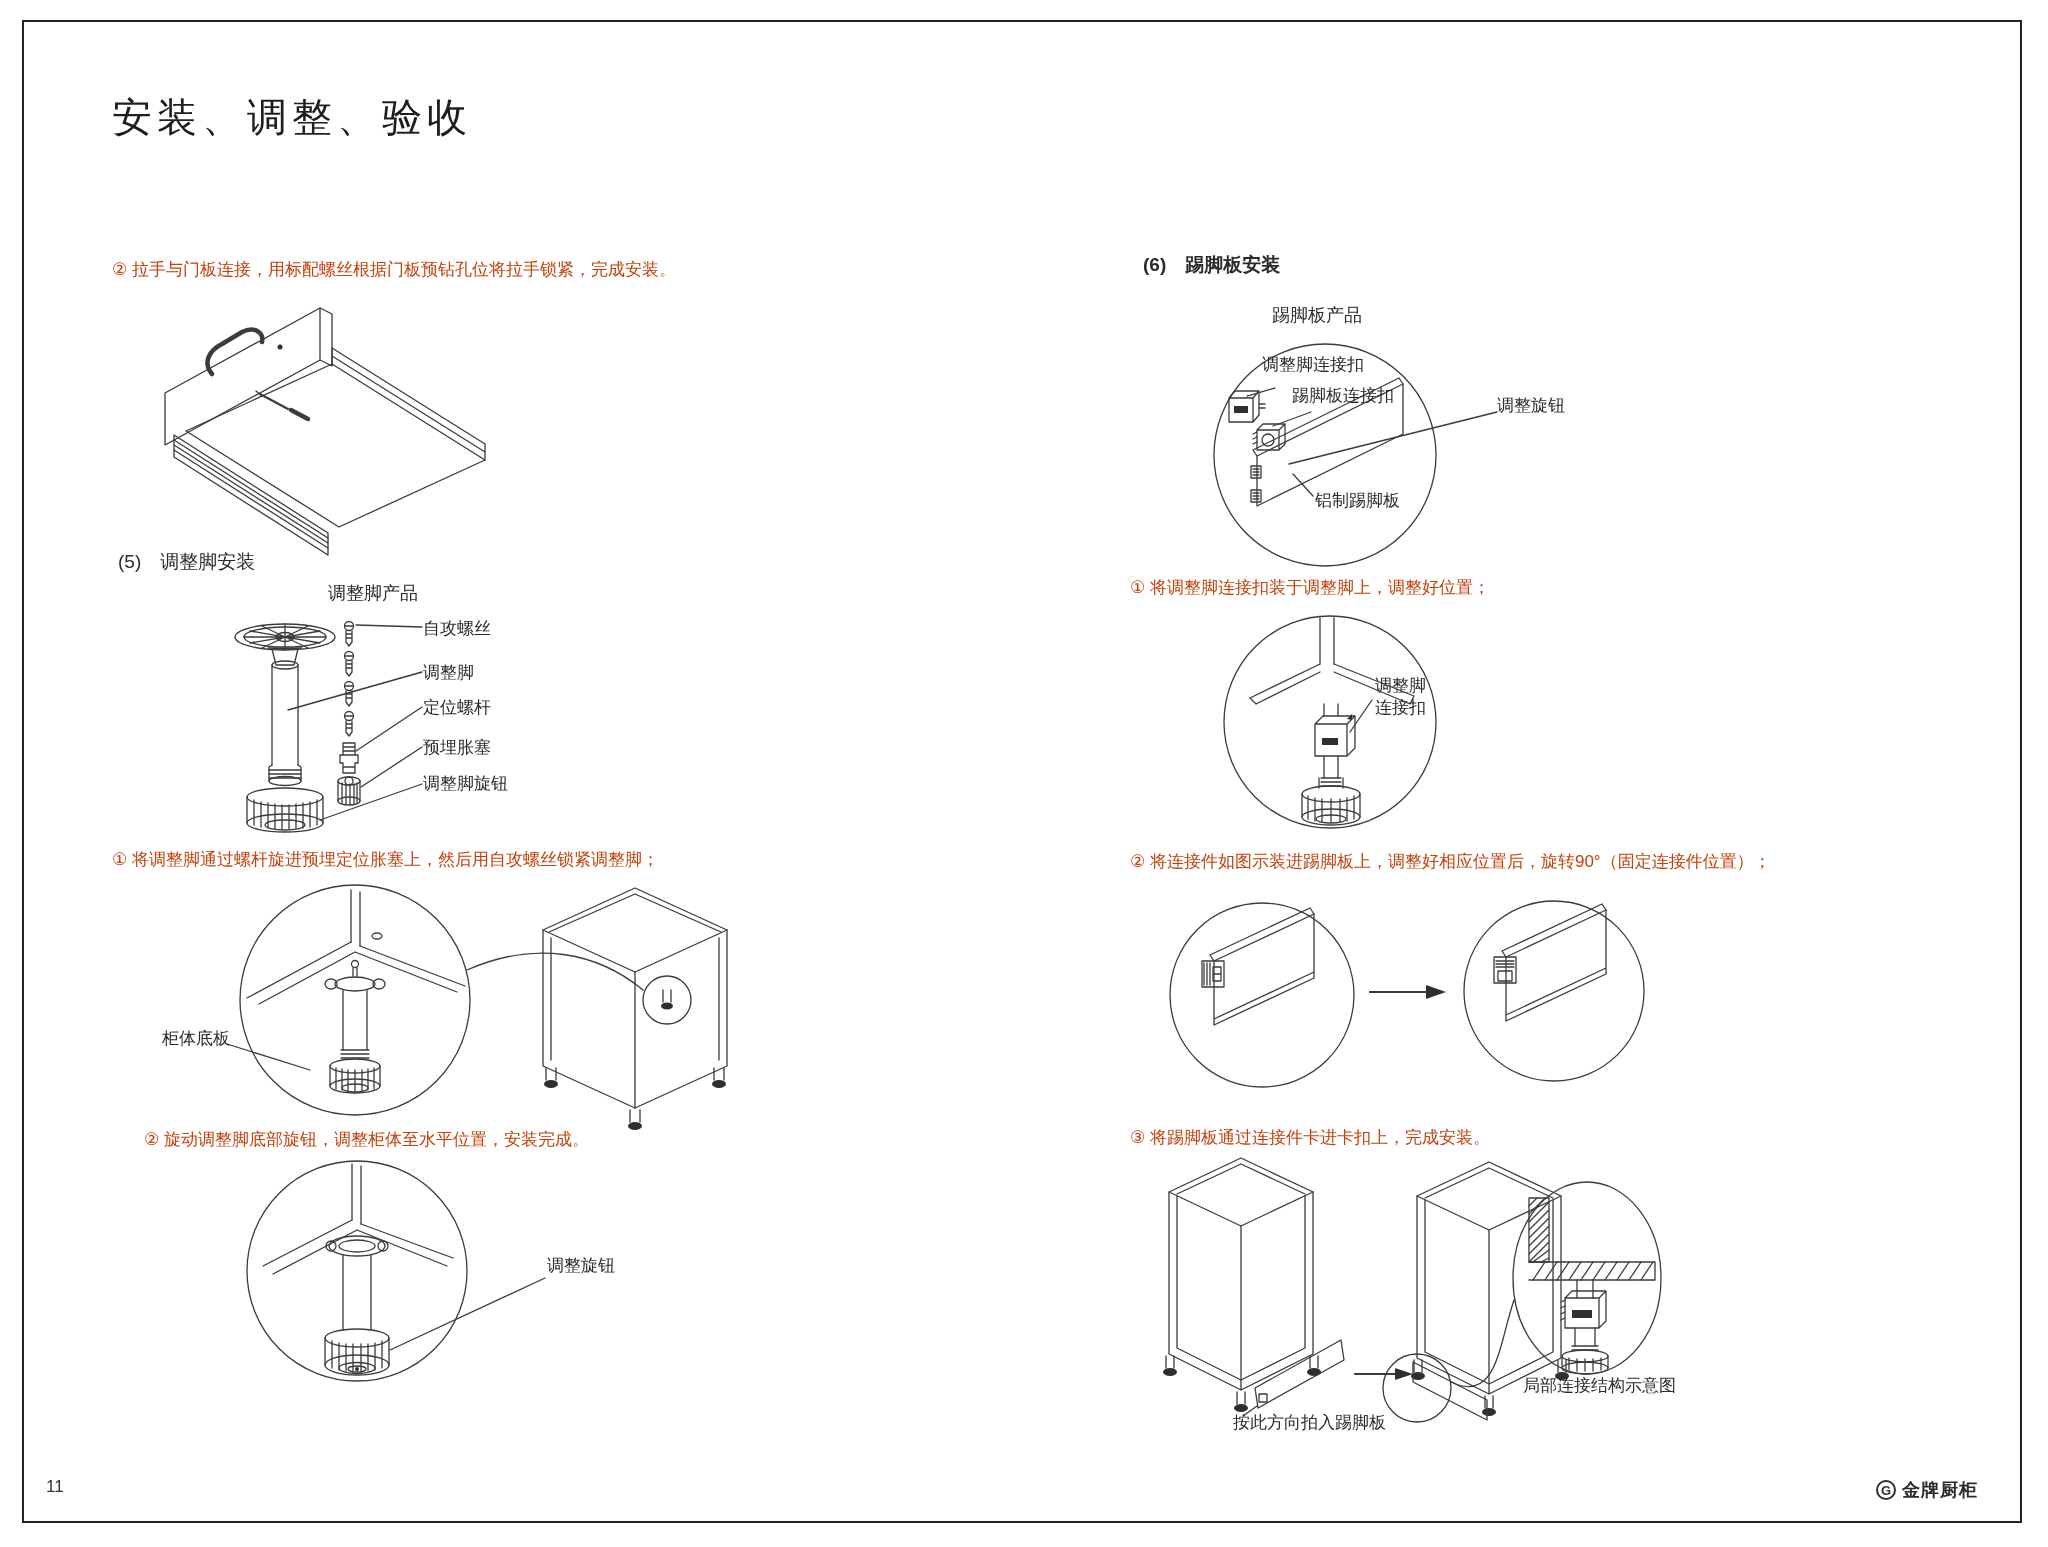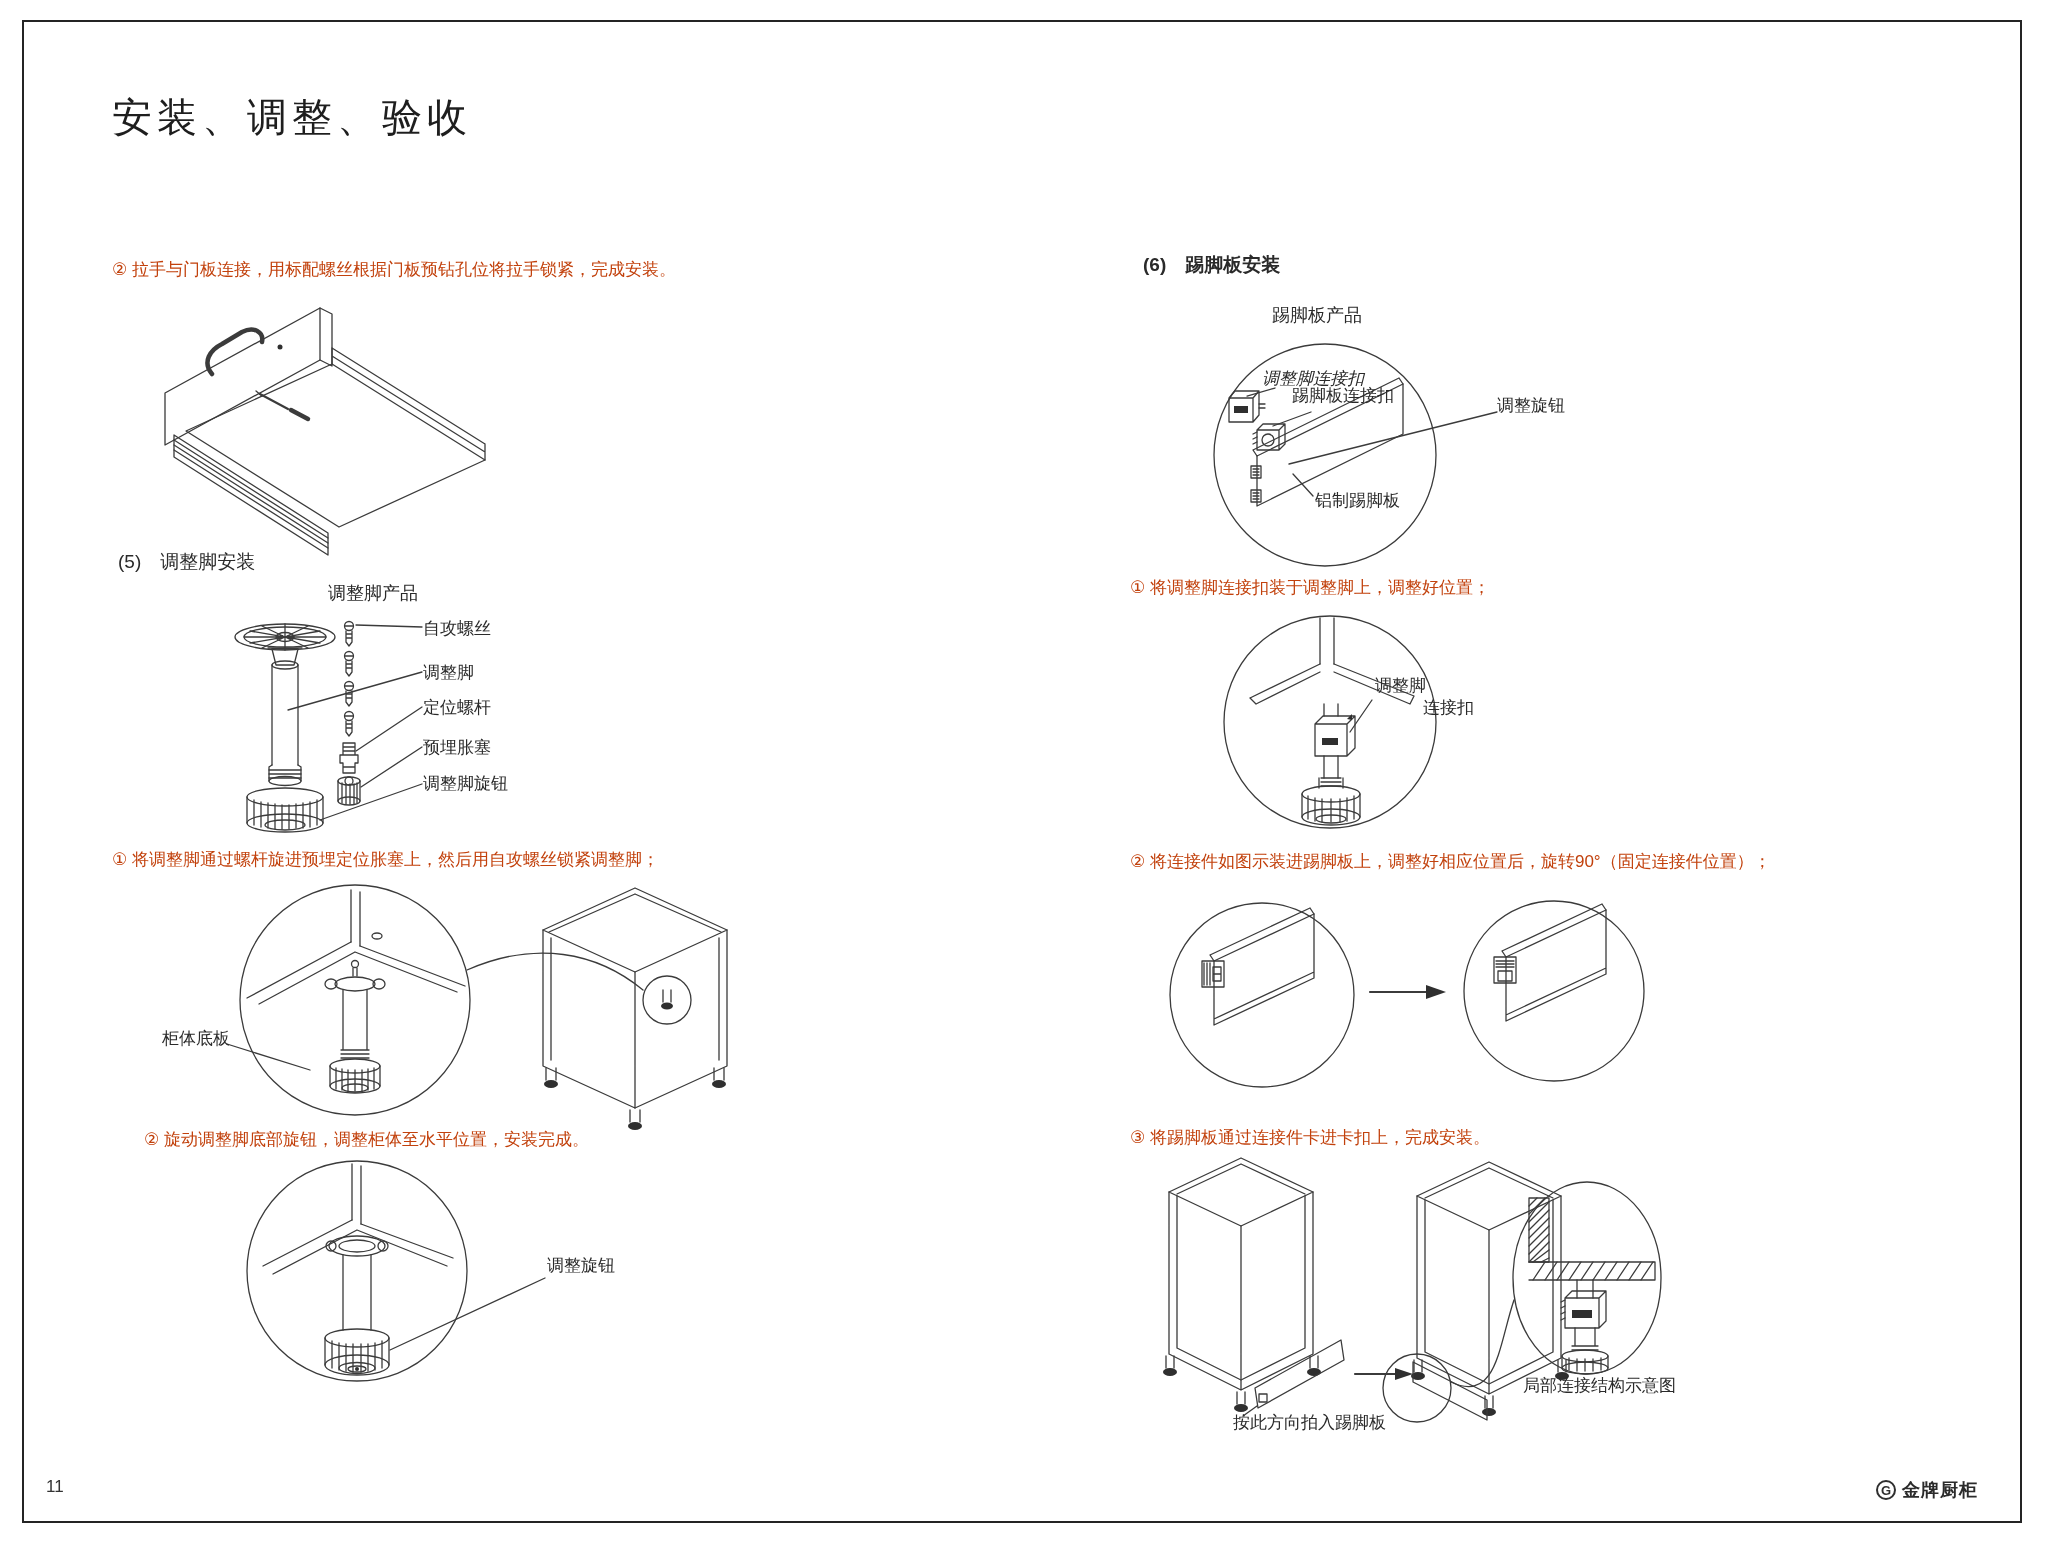--- a/index.html
+++ b/index.html
@@ -169,21 +169,21 @@
   <path d="M36,128 L46,128 L46,140 L36,140 Z M38,131 L44,131 M38,134 L44,134 M38,137 L44,137"></path>
   <path d="M36,152 L46,152 L46,164 L36,164 Z M38,155 L44,155 M38,158 L44,158 M38,161 L44,161"></path>
   <path d="M14,60 L38,60 L38,84 L14,84 Z M14,60 L20,53 L44,53 L38,60 M38,60 L44,53 L44,77 L38,84"></path>
   <rect class="dk" x="19" y="68" width="14" height="7"></rect>
   <path d="M44,66 L50,66 M44,70 L50,70"></path>
   <path d="M42,92 L64,92 L64,112 L42,112 Z M42,92 L48,86 L70,86 L64,92 M64,92 L70,86 L70,106 L64,112"></path>
   <circle cx="53" cy="102" r="6"></circle>
   <path d="M42,94 L38,96 M42,99 L38,101 M42,104 L38,106"></path>
   <path d="M60,50 L32,58 M96,74 L58,88 M282,74 L74,126 M98,158 L78,136"></path>
 </svg>
-<div class="lbl" style="left:1262px; top:368px;font-style:italic;">调整脚连接扣</div>
+<div class="lbl" style="left:1262px; top:354px;">调整脚连接扣</div>
 <div class="lbl" style="left:1292px; top:385px;">踢脚板连接扣</div>
 <div class="lbl" style="left:1497px; top:395px;">调整旋钮</div>
 <div class="lbl" style="left:1315px; top:490px;">铝制踢脚板</div>
 
 <div class="step" style="left:1130px; top:576px;">① 将调整脚连接扣装于调整脚上，调整好位置；</div>
 
 <svg class="diagram" style="left:1222px; top:612px;" width="360" height="235" viewBox="0 0 360 235">
   <circle cx="108" cy="110" r="106"></circle>
   <path d="M98,6 L98,52 M112,6 L112,52"></path>
   <path d="M98,52 L28,86 M112,52 L192,84 M98,60 L34,92 M112,60 L188,92 M28,86 L34,92 M192,84 L188,92"></path>
@@ -193,21 +193,21 @@
   <polygon class="dk" points="125,107 130,102 130,108"></polygon>
   <path d="M102,144 L102,166 M116,144 L116,166"></path>
   <path d="M99,166 L119,166 M99,170 L119,170 M99,174 L119,174 M97,166 L97,176 M121,166 L121,176"></path>
   <ellipse cx="109" cy="182" rx="29" ry="8"></ellipse>
   <path d="M80,182 L80,205 M138,182 L138,205 M86,184 L86,207 M93,186 L93,209 M100,187 L100,210 M109,187 L109,210 M118,187 L118,210 M125,186 L125,209 M132,184 L132,207"></path>
   <ellipse cx="109" cy="205" rx="29" ry="8"></ellipse>
   <ellipse cx="109" cy="207" rx="15" ry="4"></ellipse>
   <path d="M150,88 L128,120"></path>
 </svg>
 <div class="lbl" style="left:1375px; top:675px;">调整脚</div>
-<div class="lbl" style="left:1375px; top:697px;margin-left:48px;">连接扣</div>
+<div class="lbl" style="left:1375px; top:697px;">连接扣</div>
 
 <div class="step" style="left:1130px; top:850px;">② 将连接件如图示装进踢脚板上，调整好相应位置后，旋转90°（固定连接件位置）；</div>
 
 <svg class="diagram" style="left:1180px; top:895px;" width="580" height="230" viewBox="0 0 580 230">
   <circle cx="82" cy="100" r="92"></circle>
   <path d="M30,60 L130,13 M34,66 L134,19 M30,60 L34,66 M130,13 L134,19"></path>
   <path d="M34,66 L34,124 M134,19 L134,77 M34,124 L134,77 M34,124 L34,130 M34,130 L134,83 M134,77 L134,83"></path>
   <path d="M22,66 L44,66 L44,92 L22,92 Z M24,68 L24,90 M27,68 L27,90 M30,68 L30,90"></path>
   <path d="M33,72 L41,72 L41,86 L33,86 Z M33,79 L41,79"></path>
   <path class="med" d="M190,97 L246,97"></path>

